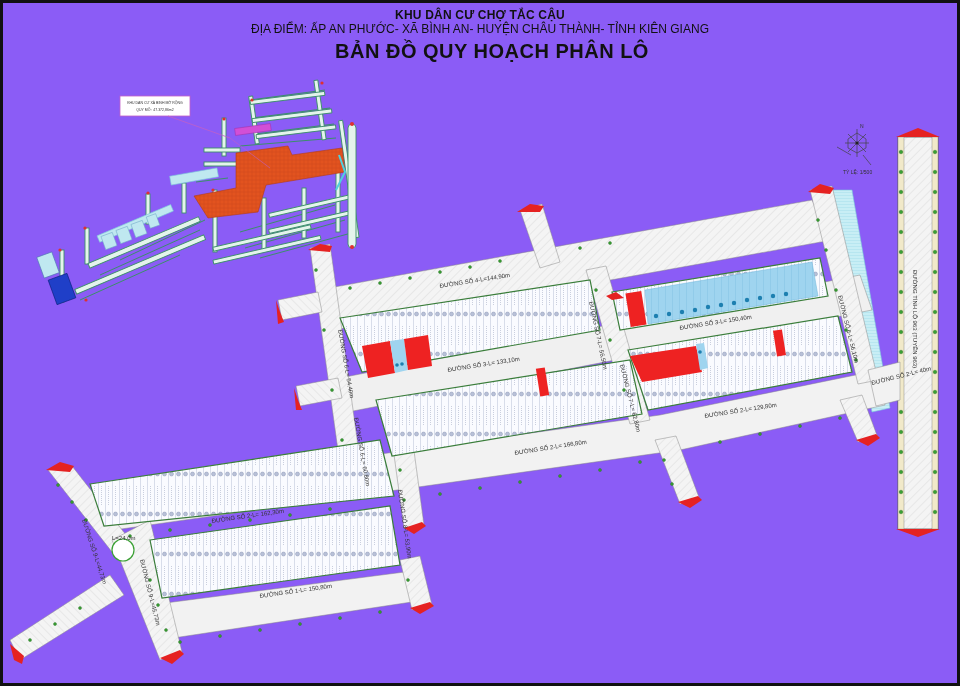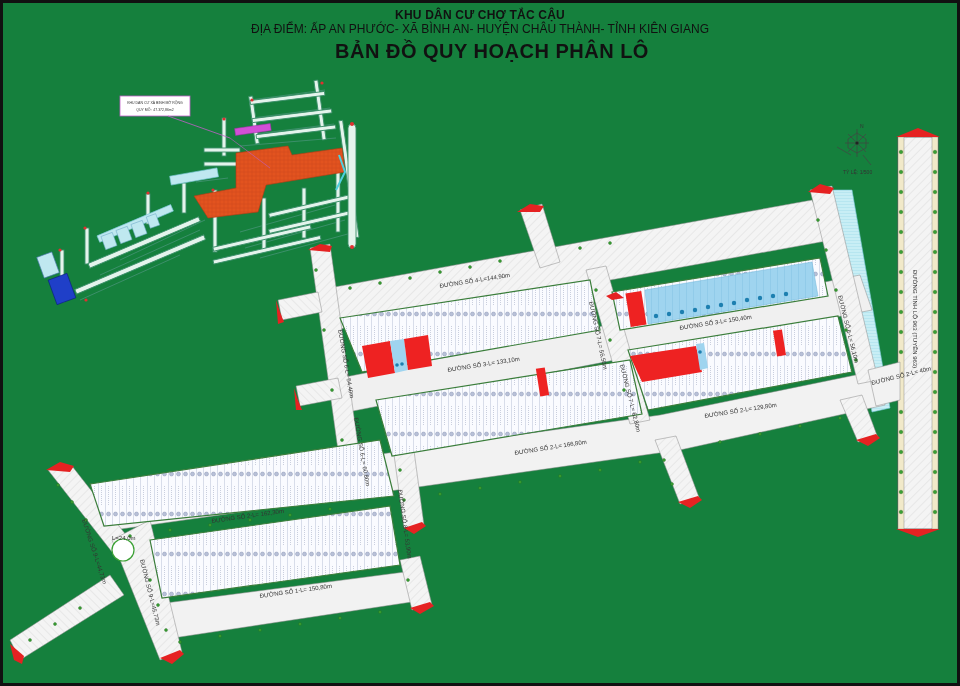--- a/index.html
+++ b/index.html
@@ -1,16 +1,16 @@
 <!DOCTYPE html>
 <html><head>
 <meta charset="utf-8">
 <style>
   html, body { margin:0; padding:0; background:#1a1a1a; }
-  .frame { position:relative; width:960px; height:686px; background:#15803d; overflow:hidden; font-family:"Liberation Sans", sans-serif; }
+  .frame { position:relative; width:960px; height:686px; background:#8b5cf6; overflow:hidden; font-family:"Liberation Sans", sans-serif; }
   .border-top { position:absolute; left:0; top:0; width:960px; height:3px; background:#111; }
   .border-bottom { position:absolute; left:0; bottom:0; width:960px; height:3px; background:#111; }
   .border-left { position:absolute; left:0; top:0; width:3px; height:686px; background:#111; }
   .border-right { position:absolute; right:0; top:0; width:3px; height:686px; background:#111; }
   .title-1 { position:absolute; top:8px; left:0; width:100%; text-align:center; font-weight:bold; font-size:12px; color:#111; letter-spacing:0.2px; }
   .title-2 { position:absolute; top:22px; left:0; width:100%; text-align:center; font-weight:normal; font-size:12px; color:#111; }
   .title-3 { position:absolute; top:40px; left:12px; width:100%; text-align:center; font-weight:bold; font-size:20px; color:#111; letter-spacing:0.5px; }
   svg.map { position:absolute; left:0; top:0; }
   .road-label { font-family:"Liberation Sans", sans-serif; font-size:6px; fill:#333; }
   .callout-text { font-family:"Liberation Sans", sans-serif; font-size:3.5px; fill:#333; }

